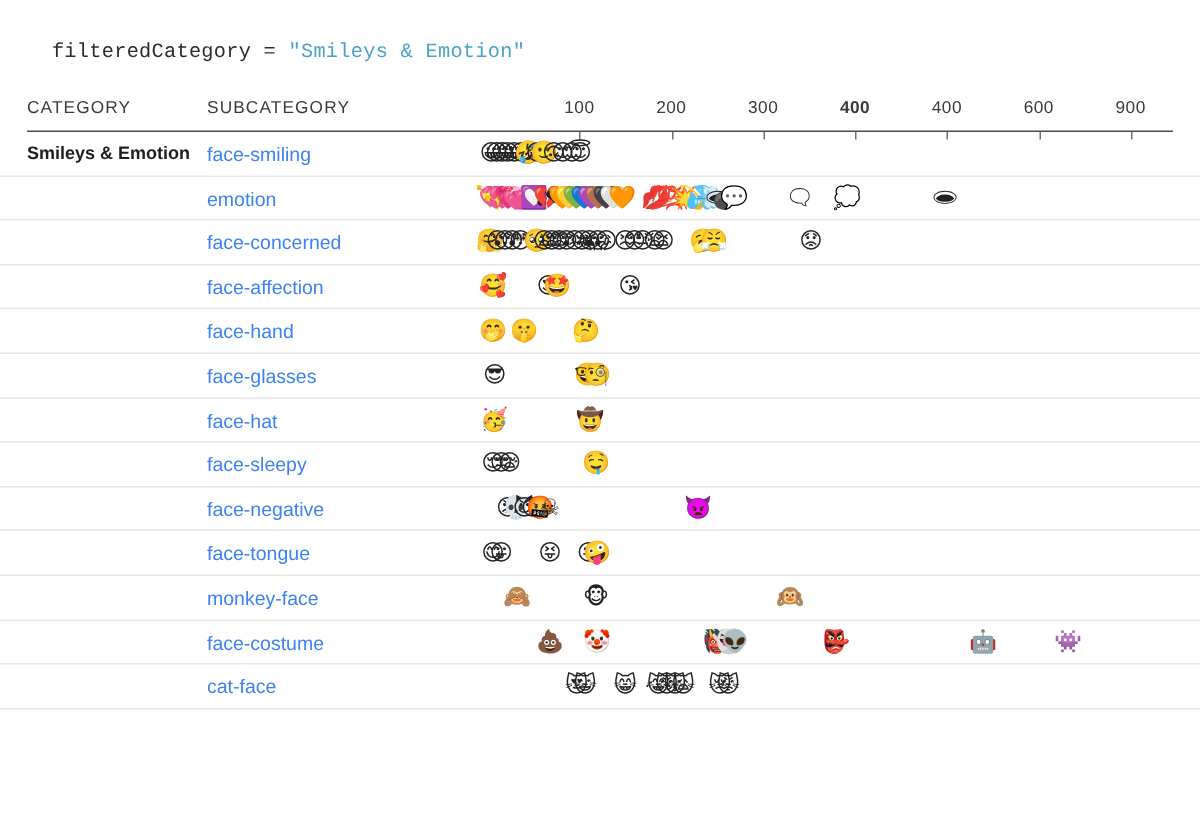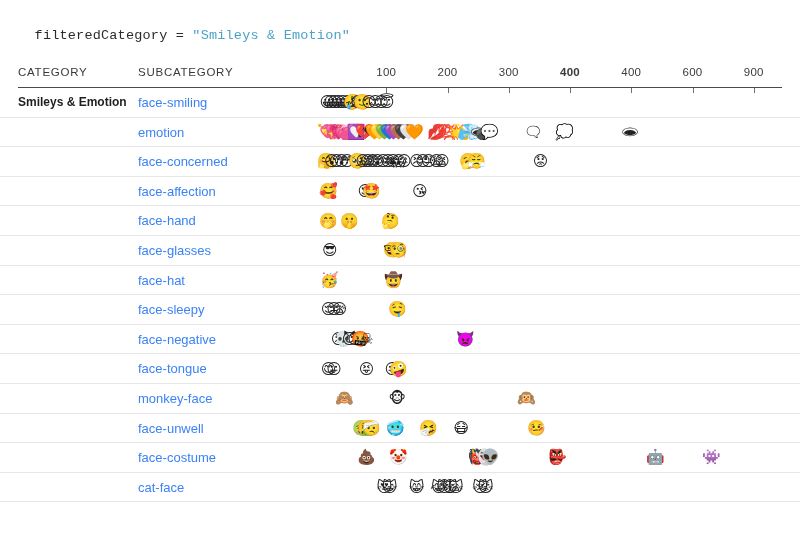--- a/index.html
+++ b/index.html
@@ -326,33 +326,20 @@
         <div class="cat-cell"></div>
         <div class="sub-cell">monkey-face</div>
         <div class="plot">
           <span class="pt" style="left: 344.6px;">🙈</span>
           <span class="pt" style="left: 397.275px;">🐵</span>
           <span class="pt" style="left: 527.125px;">🙉</span>
         </div>
       </div>
       <div class="row">
         <div class="cat-cell"></div>
-        <div class="sub-cell">face-unwell</div>
-        <div class="plot">
-          <span class="pt" style="left: 361.75px;">🤢</span>
-          <span class="pt" style="left: 366.65px;">🤮</span>
-          <span class="pt" style="left: 371.55px;">🤕</span>
-          <span class="pt" style="left: 395.438px;">🥶</span>
-          <span class="pt" style="left: 429.125px;">🤧</span>
-          <span class="pt" style="left: 460.975px;">😷</span>
-          <span class="pt" style="left: 536.312px;">🤒</span>
-        </div>
-      </div>
-      <div class="row">
-        <div class="cat-cell"></div>
         <div class="sub-cell">face-costume</div>
         <div class="plot">
           <span class="pt" style="left: 366.65px;">💩</span>
           <span class="pt" style="left: 398.5px;">🤡</span>
           <span class="pt" style="left: 478.125px;">👹</span>
           <span class="pt" style="left: 484.25px;">👻</span>
           <span class="pt" style="left: 490.375px;">👽</span>
           <span class="pt" style="left: 557.75px;">👺</span>
           <span class="pt" style="left: 655.75px;">🤖</span>
           <span class="pt" style="left: 712.1px;">👾</span>

